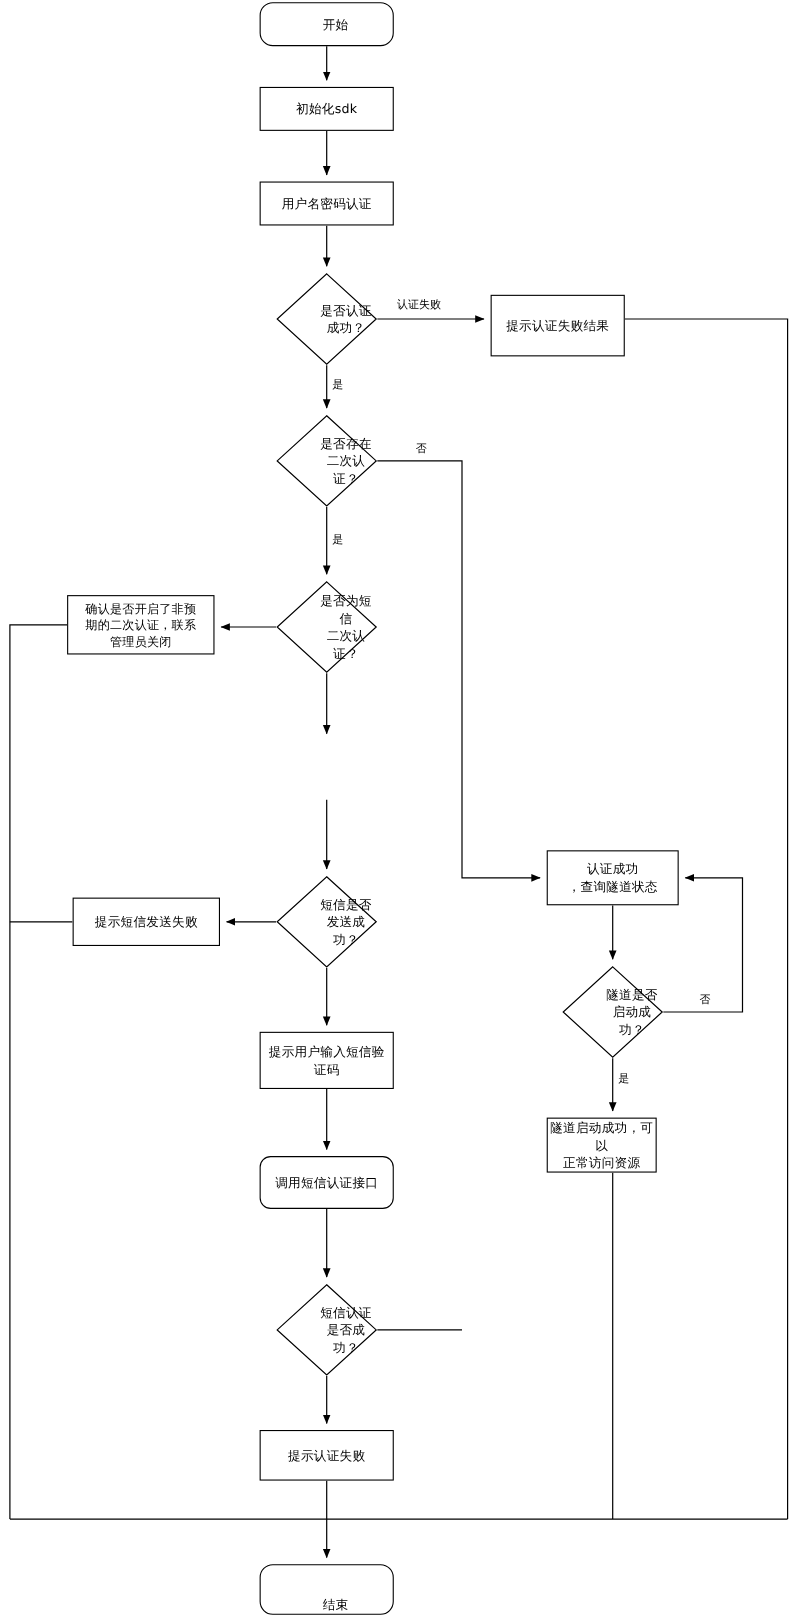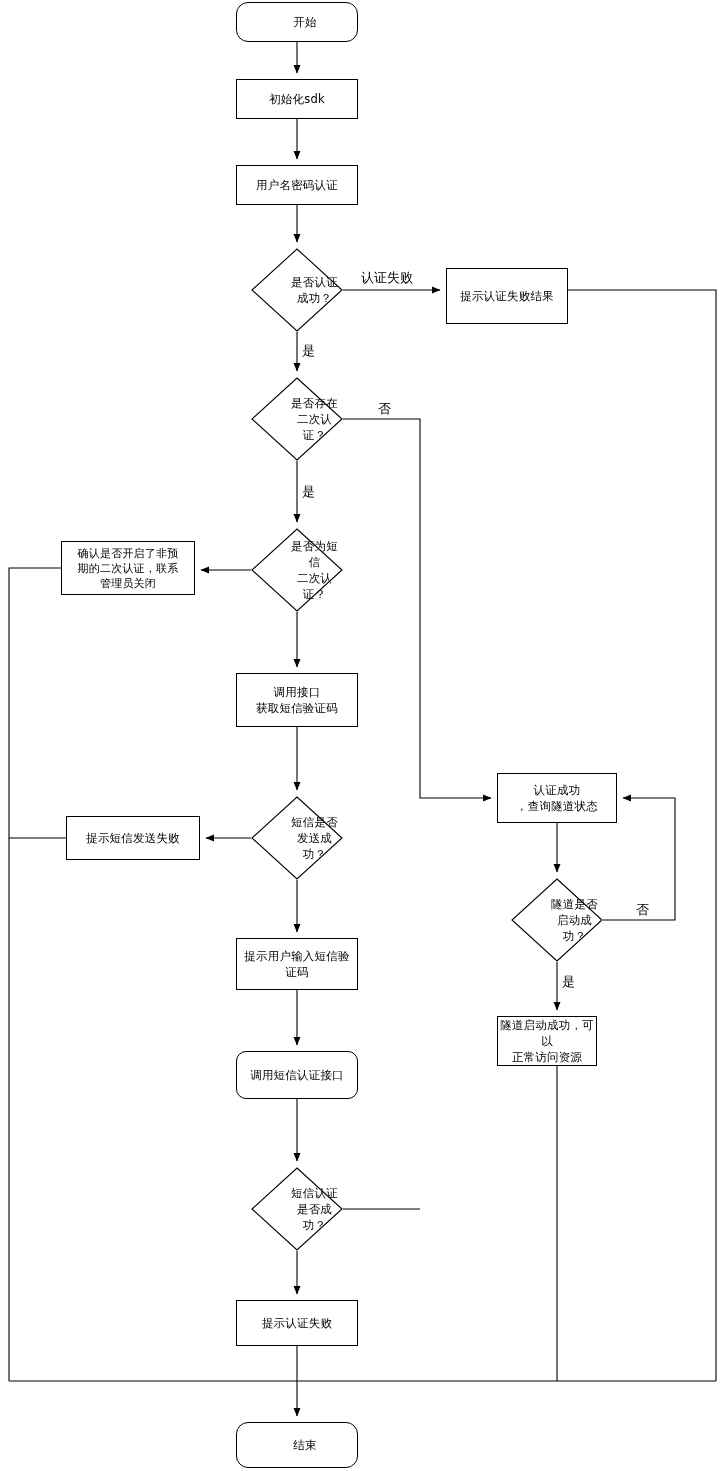--- a/index.html
+++ b/index.html
@@ -61,21 +61,21 @@
     position: absolute;
     left: 0;
     top: 0;
     width: 100%;
     height: 100%;
     z-index: 1;
   }
   .edge-label {
     position: absolute;
     color: #000000;
-    font-size: 13px;
+    font-size: 10px;
     line-height: 14px;
     background: #ffffff;
     padding: 0 2px;
     white-space: nowrap;
   }
 </style>
 </head>
 <body>
 
 <div id="canvas">
@@ -174,23 +174,20 @@
     <svg class="dshape" viewBox="0 0 92 84" preserveAspectRatio="none">
       <polygon points="46,1 91,42 46,83 1,42" fill="#ffffff" stroke="#000000" stroke-width="1.1"></polygon>
     </svg>
     <span class="dtext">是否为短信<br>二次认证？</span>
   </div>
 
   <div class="node process" style="left:61px;top:541px;width:134px;height:54px;font-size:11px;line-height:15px;">
     <span>确认是否开启了非预<br>期的二次认证，联系<br>管理员关闭</span>
   </div>
 
-  <div class="node process" style="left:236px;top:673px;width:122px;height:54px;">
-    <span>调用接口<br>获取短信验证码</span>
-  </div>
 
   <div class="node decision" style="left:251px;top:796px;width:92px;height:84px;">
     <svg class="dshape" viewBox="0 0 92 84" preserveAspectRatio="none">
       <polygon points="46,1 91,42 46,83 1,42" fill="#ffffff" stroke="#000000" stroke-width="1.1"></polygon>
     </svg>
     <span class="dtext">短信是否<br>发送成功？</span>
   </div>
 
   <div class="node process" style="left:66px;top:816px;width:134px;height:44px;">
     <span>提示短信发送失败</span>
@@ -223,21 +220,21 @@
     <svg class="dshape" viewBox="0 0 92 84" preserveAspectRatio="none">
       <polygon points="46,1 91,42 46,83 1,42" fill="#ffffff" stroke="#000000" stroke-width="1.1"></polygon>
     </svg>
     <span class="dtext">隧道是否<br>启动成功？</span>
   </div>
 
   <div class="node process" style="left:497px;top:1016px;width:100px;height:50px;">
     <span>隧道启动成功，可以<br>正常访问资源</span>
   </div>
 
-  <div class="node terminator" style="left:236px;top:1422px;width:122px;height:46px;">
+  <div class="node terminator" style="left:236px;top:1422px;width:122px;height:46px;align-items:flex-end;">
     <span>结束</span>
   </div>
 
   <div class="edge-label" style="left:359px;top:271px;">认证失败</div>
   <div class="edge-label" style="left:300px;top:344px;">是</div>
   <div class="edge-label" style="left:376px;top:402px;">否</div>
   <div class="edge-label" style="left:300px;top:485px;">是</div>
   <div class="edge-label" style="left:634px;top:903px;">否</div>
   <div class="edge-label" style="left:560px;top:975px;">是</div>
 

